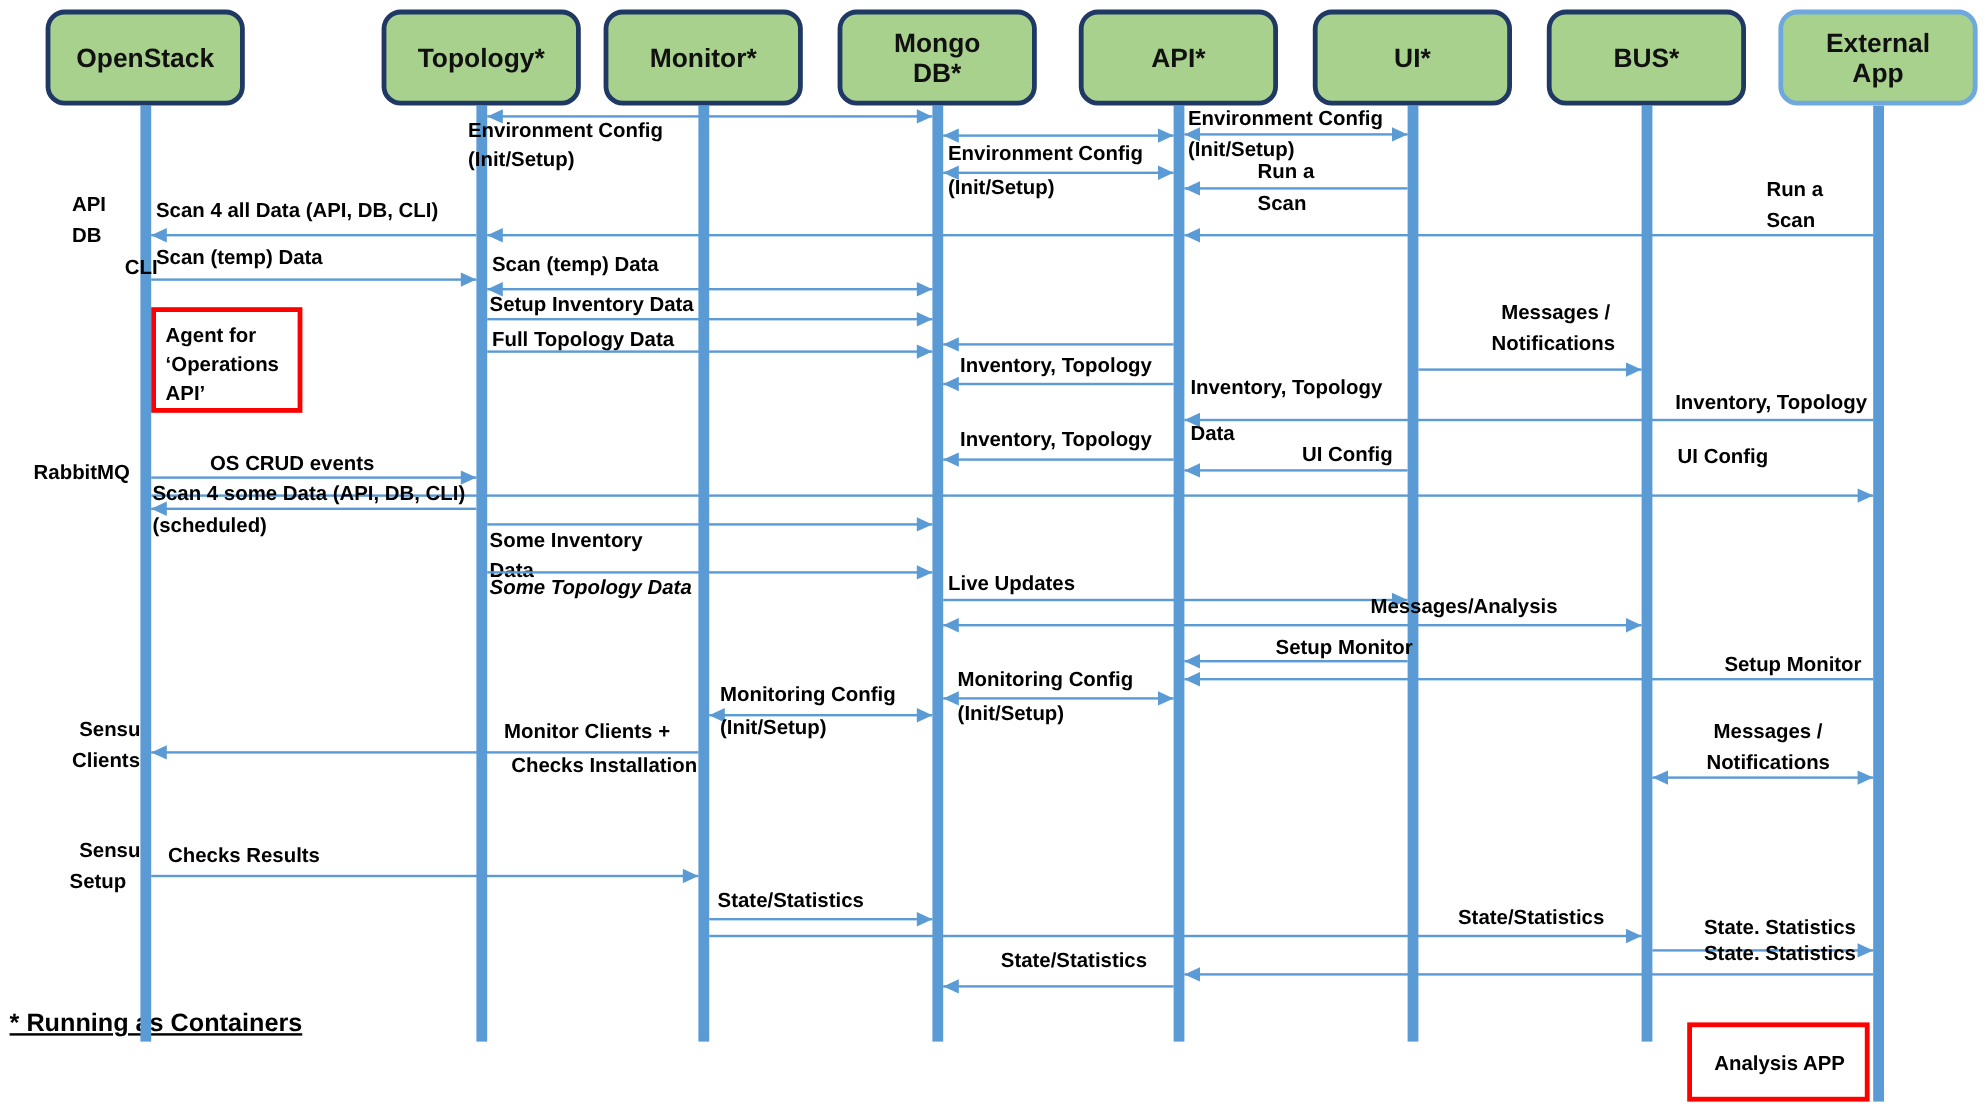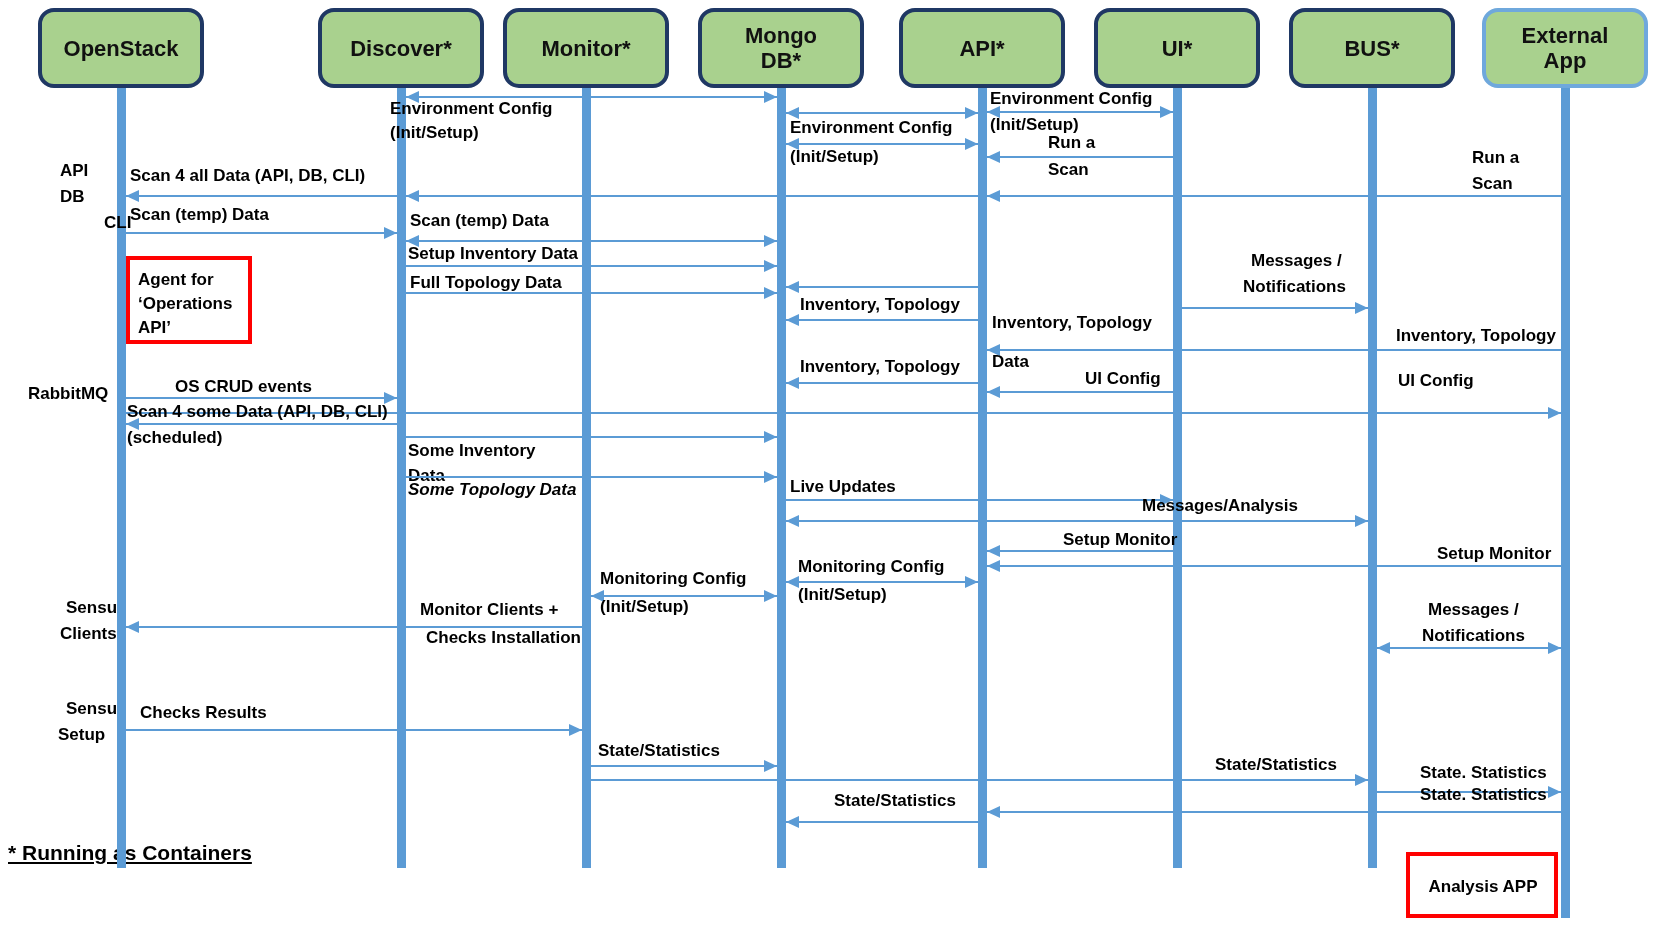--- a/index.html
+++ b/index.html
@@ -36,21 +36,21 @@
     <div class="lifeline" style="left: 581.5px; top: 88px; height: 780px; background: rgb(91, 155, 213);"></div>
     <div class="lifeline" style="left: 776.5px; top: 88px; height: 780px; background: rgb(91, 155, 213);"></div>
     <div class="lifeline" style="left: 977.5px; top: 88px; height: 780px; background: rgb(91, 155, 213);"></div>
     <div class="lifeline" style="left: 1172.5px; top: 88px; height: 780px; background: rgb(91, 155, 213);"></div>
     <div class="lifeline" style="left: 1367.5px; top: 88px; height: 780px; background: rgb(91, 155, 213);"></div>
     <div class="lifeline" style="left: 1560.5px; top: 88px; height: 830px; background: rgb(91, 155, 213);"></div>
     <div class="actor-box" style="left: 38px; width: 166px; background: rgb(169, 209, 142); border: 4px solid rgb(31, 56, 100);">
       <span>OpenStack</span>
     </div>
     <div class="actor-box" style="left: 318px; width: 166px; background: rgb(169, 209, 142); border: 4px solid rgb(31, 56, 100);">
-      <span>Discover*</span>
+      <span>Topology*</span>
     </div>
     <div class="actor-box" style="left: 503px; width: 166px; background: rgb(169, 209, 142); border: 4px solid rgb(31, 56, 100);">
       <span>Monitor*</span>
     </div>
     <div class="actor-box" style="left: 698px; width: 166px; background: rgb(169, 209, 142); border: 4px solid rgb(31, 56, 100);">
       <span>Mongo<br>DB*</span>
     </div>
     <div class="actor-box" style="left: 899px; width: 166px; background: rgb(169, 209, 142); border: 4px solid rgb(31, 56, 100);">
       <span>API*</span>
     </div>

